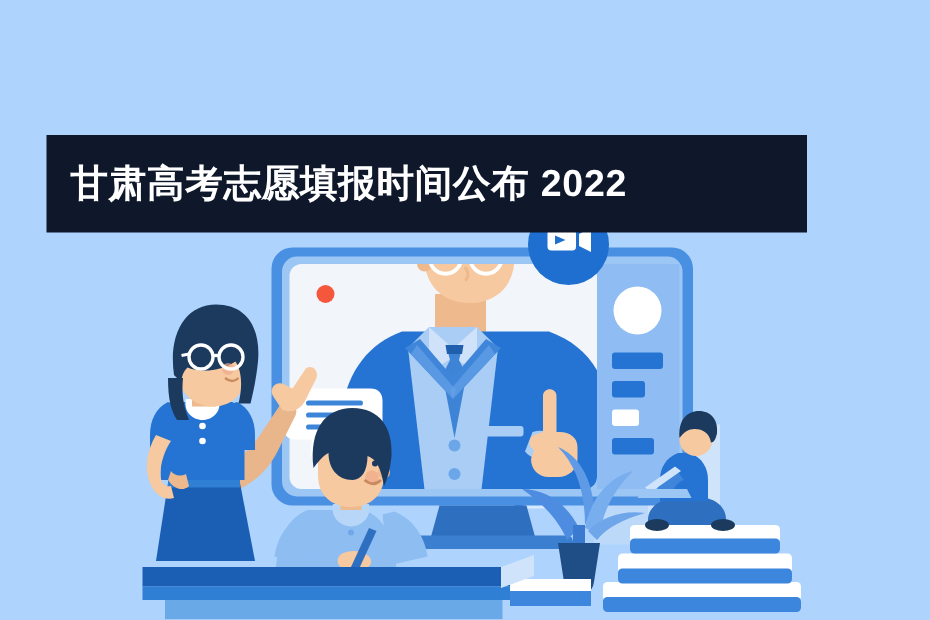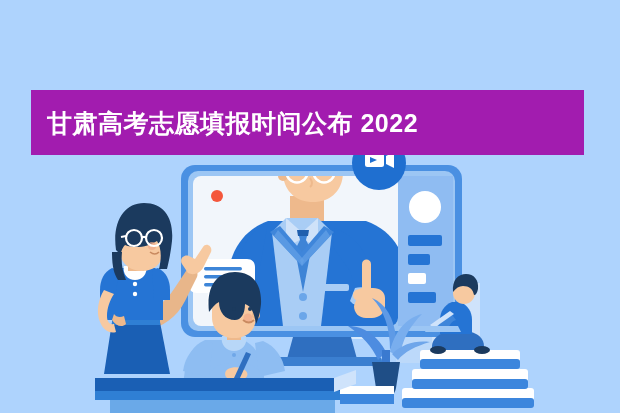--- a/index.html
+++ b/index.html
@@ -18,23 +18,23 @@
     width: 620px;
     height: 413px;
     background: #aed3fd;
     overflow: hidden;
   }
   
   #title-banner {
     position: absolute;
     left: 31px;
     top: 90px;
-    width: 553px;
+    width: 507px;
     height: 65px;
-    background: #a21caf;
+    background: #0f172a;
     z-index: 40;
   }
   #title-text {
     position: absolute;
     left: 16px;
     top: 50%;
     transform: translateY(-50%);
     color: #ffffff;
     font-size: 25px;
     font-weight: bold;

